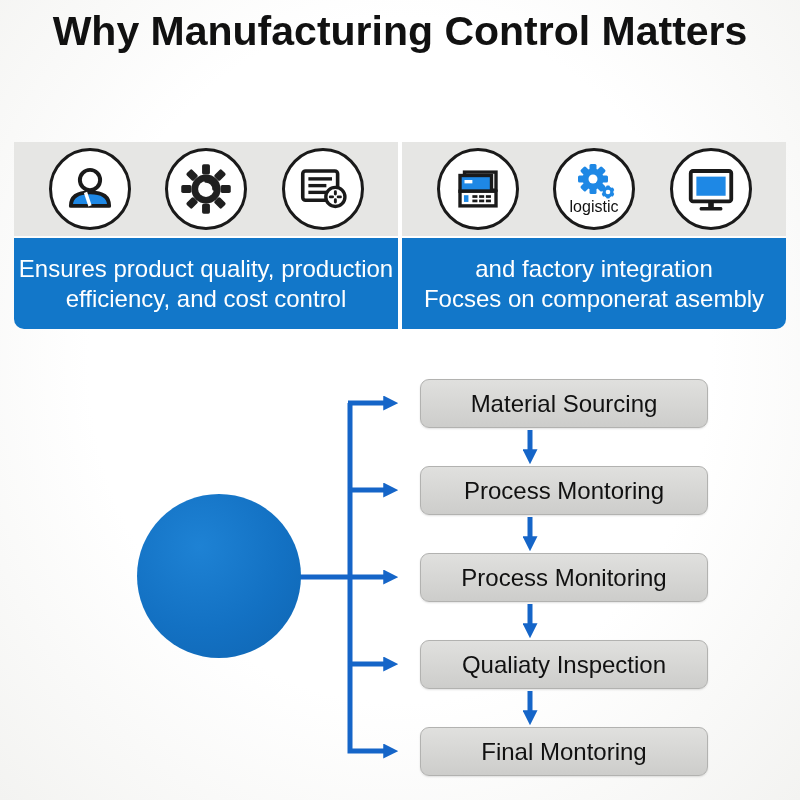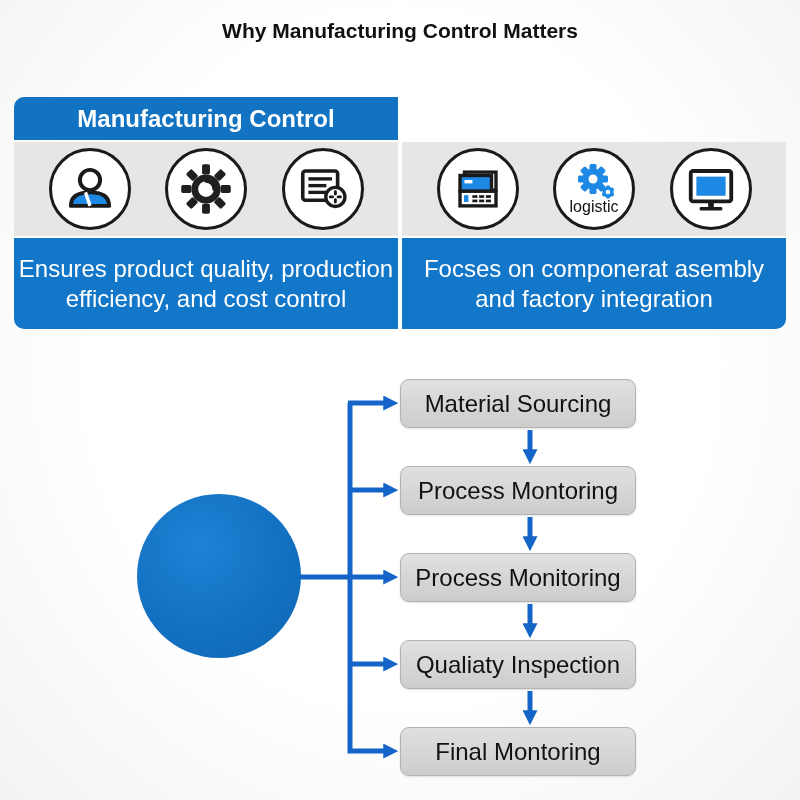--- a/index.html
+++ b/index.html
@@ -4,21 +4,21 @@
 <style>
   html,body{margin:0;padding:0;}
   body{
     width:800px;height:800px;position:relative;overflow:hidden;
     font-family:"Liberation Sans",sans-serif;
     background:radial-gradient(ellipse at 50% 45%, #ffffff 55%, #f3f3f1 100%);
   }
   
   .title{
     position:absolute;top:12px;left:0;width:800px;text-align:center;
-    font-size:21px;font-weight:bold;color:#111;line-height:38px;letter-spacing:0px;
+    font-size:41px;font-weight:bold;color:#111;line-height:38px;letter-spacing:0px;
   }
   
   .table{position:absolute;left:14px;top:97px;width:772px;height:232px;}
   .cell{position:absolute;box-sizing:border-box;}
   .hdr{
     top:0;height:43px;width:384px;background:#1173c2;color:#fff;
     font-size:24px;font-weight:bold;display:flex;align-items:center;justify-content:center;
   }
   .hdr.left{left:0;border-top-left-radius:10px;}
   .hdr.right{left:388px;border-top-right-radius:10px;}
@@ -42,38 +42,37 @@
   .logistic-label{font-size:16px;color:#111;margin-top:-3px;line-height:16px;}
   
   .flow-svg{position:absolute;left:0;top:0;width:800px;height:800px;pointer-events:none;}
   .source-circle{
     position:absolute;left:137px;top:494px;width:164px;height:164px;border-radius:50%;
     background:radial-gradient(circle at 38% 32%, #1e82d4 0%, #1371c3 55%, #0f65b2 100%);
     color:#fff;font-size:25px;font-weight:bold;line-height:31px;
     display:flex;flex-direction:column;align-items:center;justify-content:center;text-align:center;
   }
   .step{
-    position:absolute;left:400px;width:236px;height:49px;
+    position:absolute;left:420px;width:288px;height:49px;
     background:linear-gradient(#e0e0de,#cdcdcb);
     border:1px solid #b2b2b0;border-radius:9px;box-sizing:border-box;
     color:#111;font-size:24px;display:flex;align-items:center;justify-content:center;
     box-shadow:0 1px 2px rgba(0,0,0,0.12);
   }
   .s0{top:379px;}.s1{top:466px;}.s2{top:553px;}.s3{top:640px;}.s4{top:727px;}
 </style>
 </head>
 <body>
 
 <div class="title">
   <div>Why Manufacturing Control Matters</div>
 </div>
 
 <div class="table">
 
-  <div class="cell hdr left">Manufacturing Control</div>
 
   <div class="cell icons left">
     <div class="badge">
       <svg width="54" height="54" viewBox="0 0 48 48">
         <circle cx="24" cy="16" r="9" fill="#fff" stroke="#1a1a1a" stroke-width="3.5"></circle>
         <path d="M7,39 Q7,27 24,27 Q41,27 41,39 Z" fill="#1e88e5" stroke="#1a1a1a" stroke-width="3.5" stroke-linejoin="round"></path>
         <path d="M20,27 L24,39" stroke="#fff" stroke-width="3"></path>
       </svg>
     </div>
     <div class="badge">
@@ -163,22 +162,22 @@
         <rect x="14" y="40" width="20" height="3.2" rx="1.2" fill="#1a1a1a"></rect>
       </svg>
     </div>
   </div>
 
   <div class="cell desc left">
     <div>Ensures product quality, production</div>
     <div>efficiency, and cost control</div>
   </div>
   <div class="cell desc right">
+    <div>and factory integration</div>
     <div>Focses on componerat asembly</div>
-    <div>and factory integration</div>
   </div>
 </div>
 
 <svg class="flow-svg" viewBox="0 0 800 800">
   <defs>
     <marker id="ah" viewBox="0 0 10 10" refX="0.5" refY="5" markerWidth="3" markerHeight="3" orient="auto">
       <path d="M0,0 L10,5 L0,10 Z" fill="#1565c8"></path>
     </marker>
   </defs>
   <g stroke="#1565c8" stroke-width="5" fill="none">

